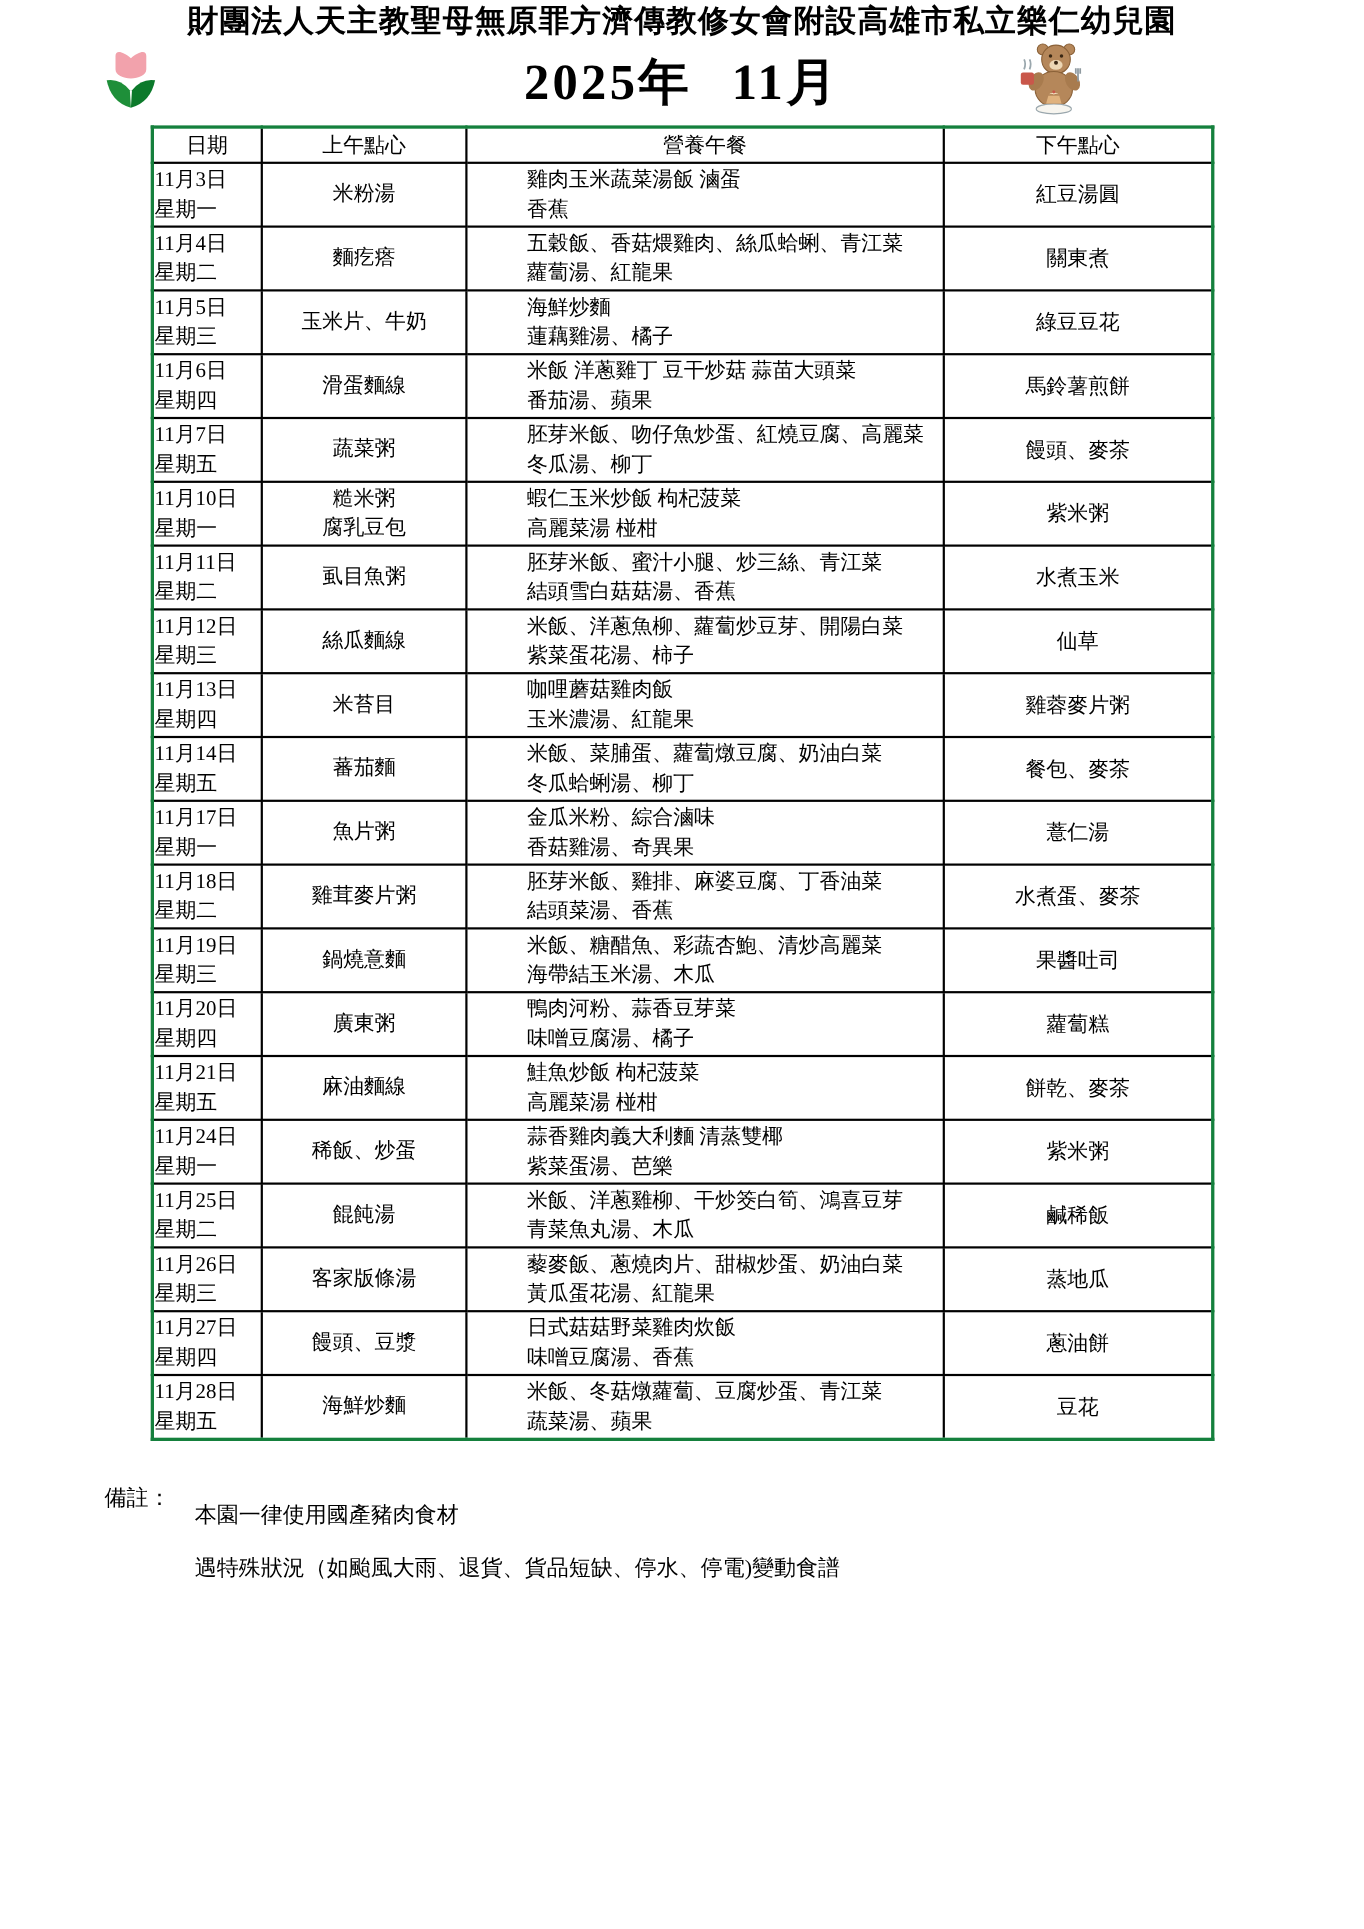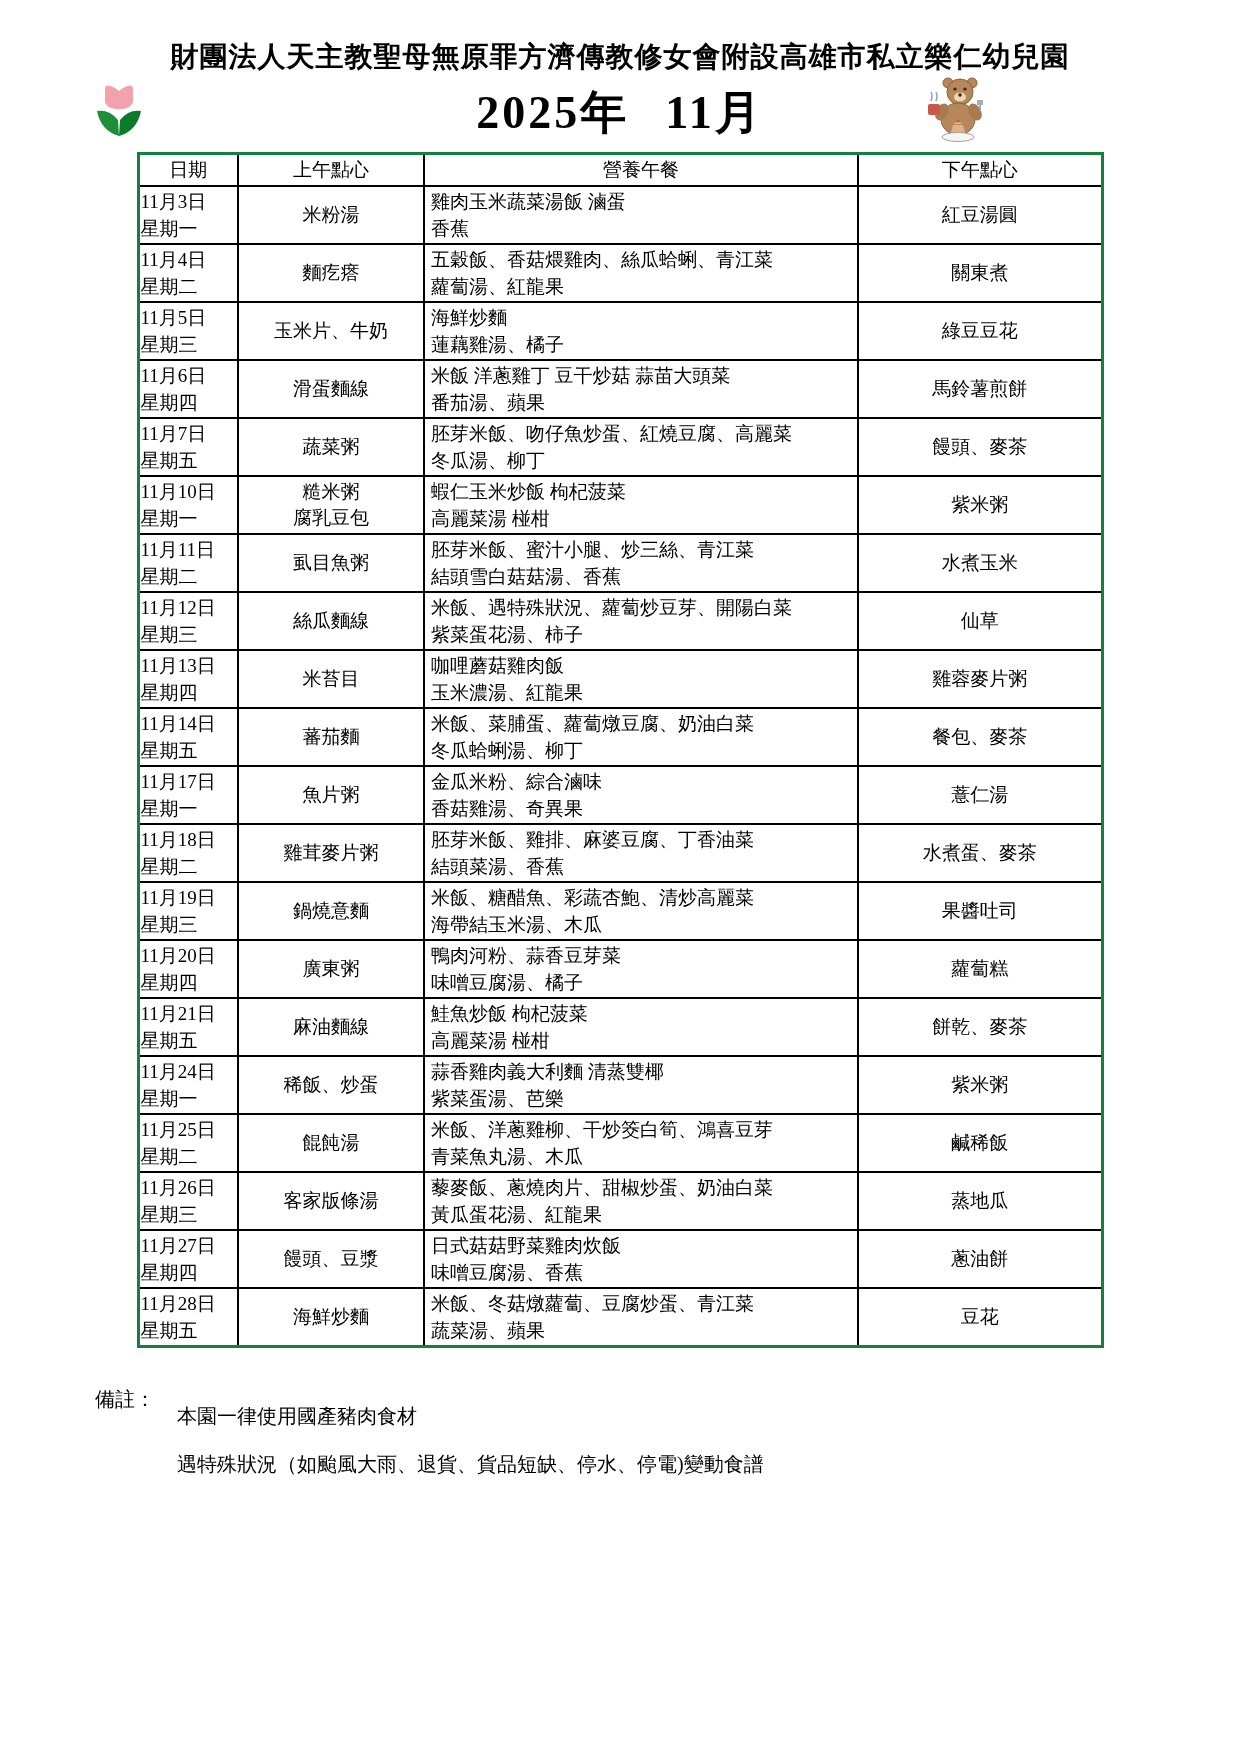--- a/index.html
+++ b/index.html
@@ -1,20 +1,19 @@
 <!DOCTYPE html>
 <html><head>
 <meta charset="utf-8">
 <style>
   html,body { margin:0; padding:0; background:#ffffff; }
   body { width:1240px; font-family:"Liberation Serif", serif; color:#000; }
   .page { position:relative; width:1240px; height:1754px; background:#fff; overflow:hidden; }
 
   .org-title {
-    padding-top:38px;
     text-align:center;
     font-size:28px;
     font-weight:bold;
     letter-spacing:1px;
   }
 
   .title-row {
     position:relative;
     height:66px;
     margin-top:4px;
@@ -45,21 +44,21 @@
     font-weight:normal;
     text-align:center;
     padding:0 4px;
   }
   .menu-table td { height:53px; padding:1px 6px; vertical-align:middle; }
   td.date-cell { text-align:left; padding-left:1px; }
   td.date-cell div { line-height:27px; }
   td.morning-cell { text-align:center; }
   td.morning-cell div { line-height:26px; }
   td.lunch-cell { text-align:left; }
-  td.lunch-cell div { line-height:27px; }
+  td.lunch-cell div { line-height:27px;margin-left:48px; }
   td.afternoon-cell { text-align:center; }
 
   .remarks {
     display:flex;
     margin:38px 0 0 95px;
     font-size:20px;
   }
   .remarks-label { width:82px; flex:0 0 auto; }
   .remarks-lines div { line-height:35px;margin-top:13px; }
 </style>
@@ -224,21 +223,21 @@
   </tr>
         <tr>
     <td class="date-cell">
       <div>11月12日</div>
       <div>星期三</div>
     </td>
     <td class="morning-cell">
             <div>絲瓜麵線</div>
           </td>
     <td class="lunch-cell">
-            <div>米飯、遇特殊狀況、蘿蔔炒豆芽、開陽白菜</div>
+            <div>米飯、洋蔥魚柳、蘿蔔炒豆芽、開陽白菜</div>
             <div>紫菜蛋花湯、柿子</div>
           </td>
     <td class="afternoon-cell">仙草</td>
   </tr>
         <tr>
     <td class="date-cell">
       <div>11月13日</div>
       <div>星期四</div>
     </td>
     <td class="morning-cell">

